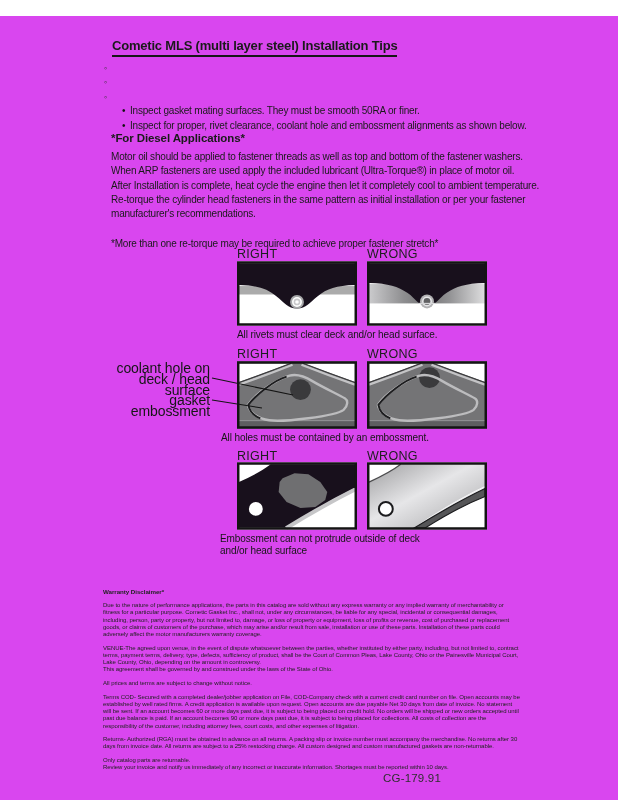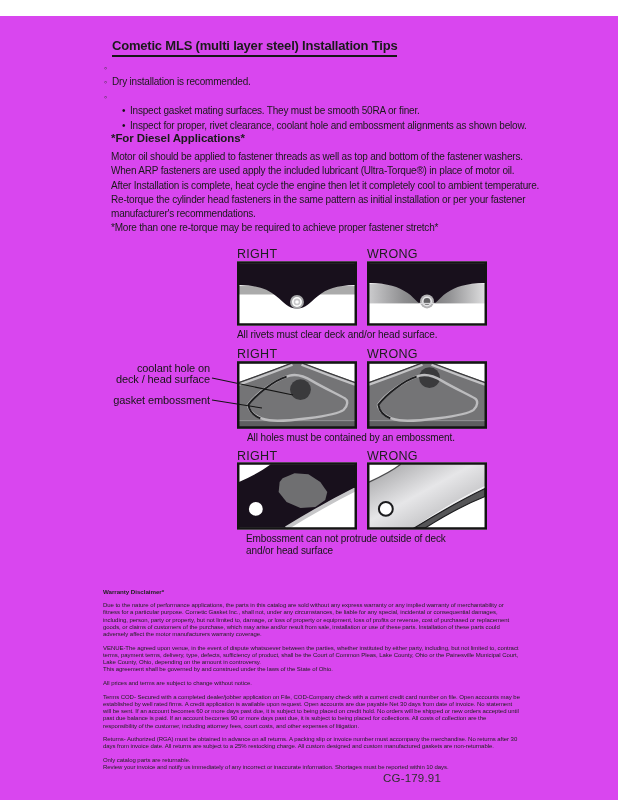--- a/index.html
+++ b/index.html
@@ -11,30 +11,30 @@
 
   .tips{position:absolute;left:104px;top:45px;width:436px;font-size:10px;
         letter-spacing:-0.2px;line-height:14.4px;}
   .tip{display:flex;align-items:baseline;}
   .tip .b1{width:8px;font-size:9px;color:#333;flex:0 0 8px;}
   .tip.sub{margin-left:18px;}
   .tip.sub .b1{font-size:10px;color:#111;}
 
   .diesel-h{position:absolute;left:111px;top:116px;font-size:11.5px;font-weight:bold;letter-spacing:-0.1px;}
   .bodypara{position:absolute;left:111px;width:436px;font-size:10px;letter-spacing:-0.2px;line-height:14.2px;margin:0;}
-  .p1{top:134px;} .p2{top:163px;} .p3{top:205px;}
+  .p1{top:134px;} .p2{top:163px;} .p3{top:221px;}
 
   .fig-label{position:absolute;width:120px;text-align:left;font-size:12.5px;
              letter-spacing:0.3px;color:#1e1e1e;}
   .figbox{position:absolute;width:120px;}
   .figbox svg{display:block;}
   .fig-caption{position:absolute;font-size:10px;letter-spacing:-0.1px;line-height:12px;color:#161616;}
 
   .side-label{position:absolute;left:95px;width:115px;text-align:right;
-              font-size:11px;letter-spacing:-0.1px;line-height:11px;color:#161616;}
+              font-size:14px;letter-spacing:-0.1px;line-height:11px;color:#161616;}
   .pointer-overlay{position:absolute;left:207px;top:352px;z-index:5;pointer-events:none;}
 
   .warranty{position:absolute;left:103px;top:572px;width:417px;font-size:6px;
             letter-spacing:-0.05px;line-height:7.2px;color:#222;}
   .warranty .wh{font-weight:bold;font-size:6.2px;margin:0 0 7px 0;}
   .warranty p{margin:0 0 6.5px 0;}
   .warranty p.tight{margin-bottom:0;}
 
   .footer-code{position:absolute;left:383px;top:756px;font-size:11.5px;
                letter-spacing:0.2px;color:#2e2e2e;}
@@ -45,21 +45,20 @@
 <div class="page">
 
   <div class="title">Cometic MLS (multi layer steel) Installation Tips</div>
 
   <div class="tips">
     <div class="tip">
       <span class="b1">◦</span>
     </div>
     <div class="tip">
       <span class="b1">◦</span>
-      <span>Dry installation is recommended.</span>
     </div>
     <div class="tip">
       <span class="b1">◦</span>
     </div>
     <div class="tip sub">
       <span class="b1">•</span>
       <span>Inspect gasket mating surfaces.  They must be smooth 50RA or finer.</span>
     </div>
     <div class="tip sub">
       <span class="b1">•</span>
@@ -159,21 +158,21 @@
       <path d="M50,15.5 C38,19 19,33.5 11.5,44 C12.5,50 17,55 23.5,57.5" fill="none" stroke="#1d1d1f" stroke-width="2"></path>
       <rect x="1.25" y="1.25" width="118.5" height="65.5" fill="none" stroke="#141414" stroke-width="2.5"></rect>
     </svg>
   </div>
 
   <svg class="pointer-overlay" width="160" height="48" viewBox="0 0 160 48">
     <line x1="5" y1="10" x2="86" y2="27" stroke="#141414" stroke-width="1.1"></line>
     <line x1="5" y1="32" x2="55" y2="40" stroke="#141414" stroke-width="1.1"></line>
   </svg>
 
-  <div class="fig-caption" style="left:247px;top:416px;width:260px;">All holes must be contained by an embossment.</div>
+  <div class="fig-caption" style="left:221px;top:416px;width:260px;">All holes must be contained by an embossment.</div>
 
   <div class="fig-label" style="left:237px;top:433px;">RIGHT</div>
   <div class="fig-label" style="left:367px;top:433px;">WRONG</div>
 
   <div class="figbox" style="left:237px;top:446px;">
     <svg viewBox="0 0 121 68" width="120" height="68">
       <rect x="0" y="0" width="121" height="68" fill="#ffffff"></rect>
       <path d="M34,2 H119 V26 C95,38 70,52.5 50,66 L2,66 L2,20 C14,14.5 25,9 34,2 Z" fill="#18101c"></path>
       <path d="M119,27.5 C94,40 69,54.5 49.5,66.5" fill="none" stroke="#c6c6c8" stroke-width="4"></path>
       <polygon points="46,16 58,11 72,12 84,20 91,30 89,38 79,45 64,46 50,40 42,30 43,20" fill="#6f6f71"></polygon>
@@ -194,21 +193,21 @@
       <rect x="0" y="0" width="121" height="68" fill="#ffffff"></rect>
       <path d="M34,2 H119 V24 C94,36 70,50 48,66 L2,66 L2,20 C14,14.5 25,9 34,2 Z" fill="url(#steelgrad)"></path>
       <path d="M2,20 C14,14.5 25,9 34,2" fill="none" stroke="#4a4a4c" stroke-width="1.2"></path>
       <path d="M119,25 C94,37 70,51 48.5,66" fill="none" stroke="#ededef" stroke-width="1.5"></path>
       <path d="M119,26.5 C94,38.5 70,52.5 48,66 L59,66 C78,54 100,42 119,34.5 Z" fill="#565658" stroke="#1b1b1d" stroke-width="1.2"></path>
       <circle cx="19" cy="47" r="7" fill="#ffffff" stroke="#1b1b1d" stroke-width="2"></circle>
       <rect x="1.25" y="1.25" width="118.5" height="65.5" fill="none" stroke="#141414" stroke-width="2.5"></rect>
     </svg>
   </div>
 
-  <div class="fig-caption" style="left:246px;top:517px;width:205px;">Embossment can not protrude outside of deck and/or head surface</div>
+  <div class="fig-caption" style="left:220px;top:517px;width:205px;">Embossment can not protrude outside of deck and/or head surface</div>
 
   <div class="warranty">
     <div class="wh">Warranty Disclaimer*</div>
     <p>Due to the nature of performance applications, the parts in this catalog are sold without any express warranty or any implied warranty of merchantability or fitness for a particular purpose.  Cometic Gasket Inc., shall not, under any circumstances, be liable for any special, incidental or consequential damages, including, person, party or property, but not limited to, damage, or loss of property or equipment, loss of profits or revenue, cost of purchased or replacement goods, or claims of customers of the purchase, which may arise and/or result from sale, installation or use of these parts.  Installation of these parts could adversely affect the motor manufacturers warranty coverage.</p>
     <p class="tight">VENUE-The agreed upon venue, in the event of dispute whatsoever between the parties, whether instituted by either party, including, but not limited to, contract terms, payment terms, delivery, type, defects, sufficiency of product, shall be the Court of Common Pleas, Lake County, Ohio or the Painesville Municipal Court, Lake County, Ohio, depending on the amount in controversy.</p>
     <p>This agreement shall be governed by and construed under the laws of the State of Ohio.</p>
     <p>All prices and terms are subject to change without notice.</p>
     <p>Terms COD- Secured with a completed dealer/jobber application on File, COD-Company check with a current credit card number on file.  Open accounts may be established by well rated firms.  A credit application is available upon request.  Open accounts are due payable Net 30 days from date of invoice.  No statement will be sent.  If an account becomes 60 or more days past due, it is subject to being placed on credit hold.  No orders will be shipped or new orders accepted until past due balance is paid.  If an account becomes 90 or more days past due, it is subject to being placed for collections.  All costs of collection are the responsibility of the customer, including attorney fees, court costs, and other expenses of litigation.</p>
     <p>Returns- Authorized (RGA) must be obtained in advance on all returns.  A packing slip or invoice number must accompany the merchandise.  No returns after 30 days from invoice date.  All returns are subject to a 25% restocking charge.  All custom designed and custom manufactured gaskets are non-returnable.</p>
     <p class="tight">Only catalog parts are returnable.</p>

